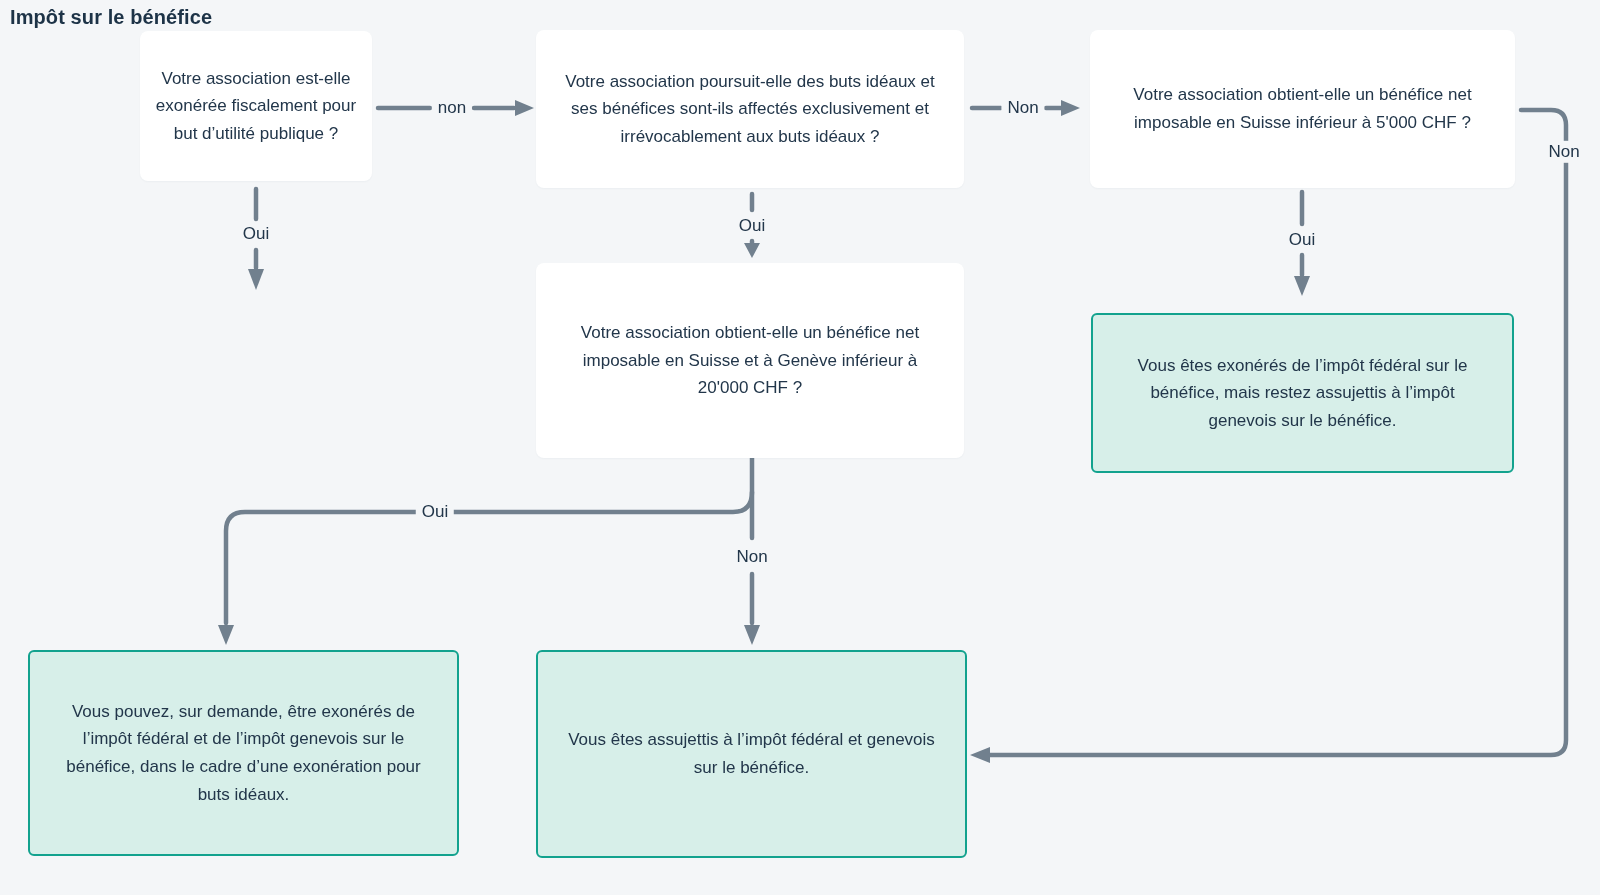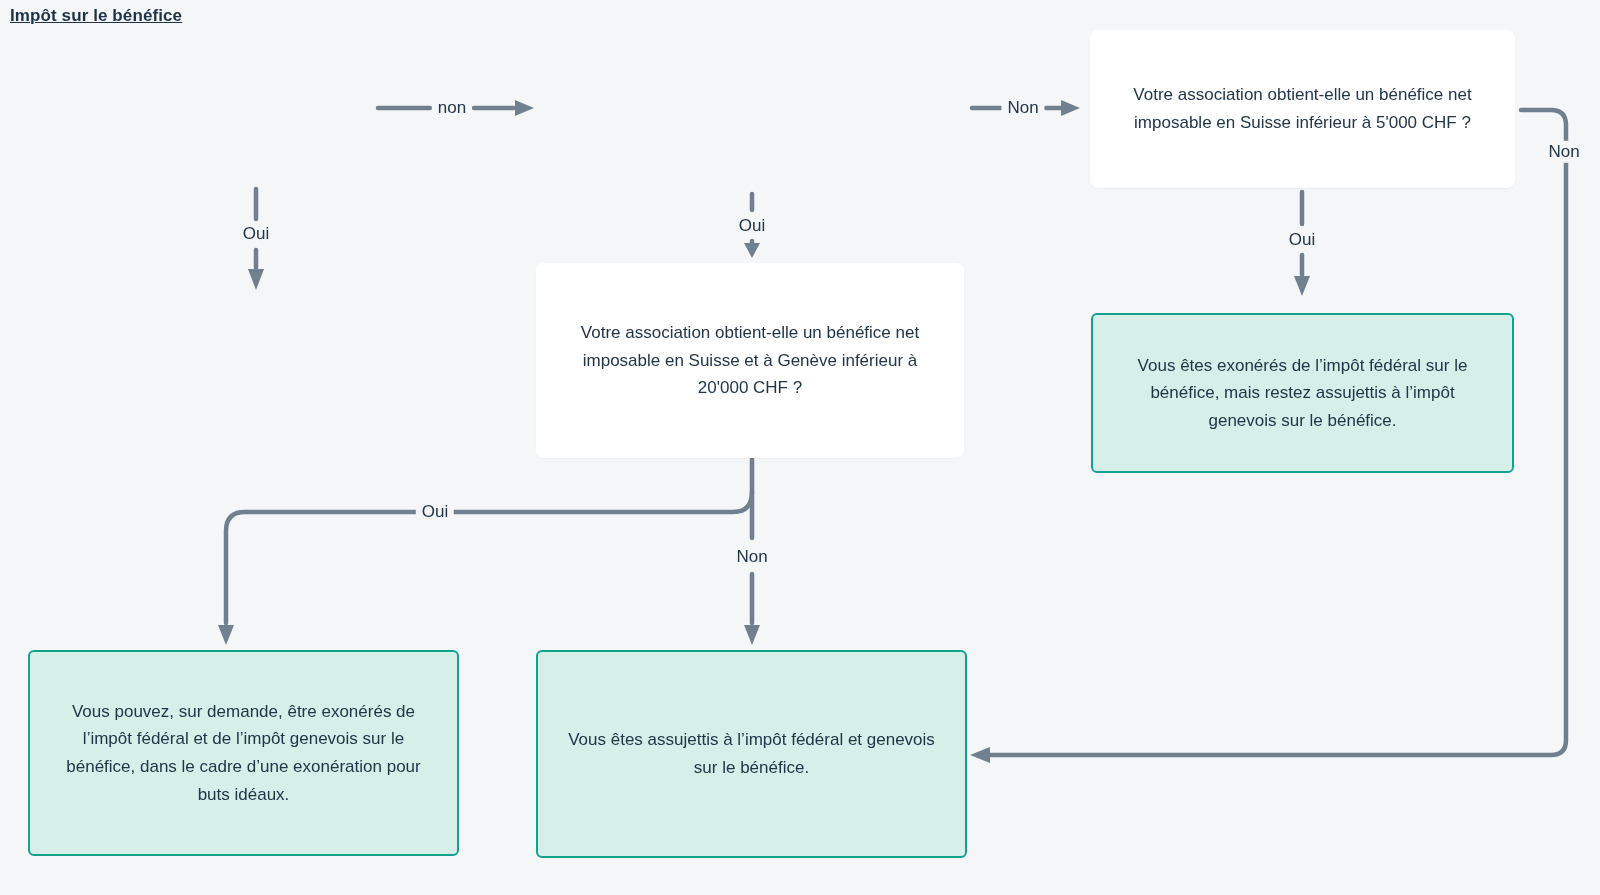--- a/index.html
+++ b/index.html
@@ -5,21 +5,21 @@
   html,body{margin:0;padding:0;}
   body{font-family:"Liberation Sans",sans-serif;}
   #canvas{
     position:relative;width:1600px;height:895px;
     background:#f4f6f8;overflow:hidden;
     color:#22364a;
   }
   #connectors{position:absolute;left:0;top:0;width:1600px;height:895px;}
   .page-title{
     position:absolute;left:10px;top:6px;
-    font-size:17px;font-weight:bold;color:#1d3347;letter-spacing:.1px;text-decoration:underline;
+    font-size:20px;font-weight:bold;color:#1d3347;letter-spacing:.1px;
   }
   .node{
     position:absolute;display:flex;align-items:center;justify-content:center;
     text-align:center;font-size:17px;line-height:1.62;color:#22364a;
     box-sizing:border-box;
   }
   .q-node{
     background:#ffffff;border-radius:8px;
     box-shadow:0 1px 2px rgba(30,50,70,0.04);
   }
@@ -90,20 +90,26 @@
     </g>
 
     <g>
       <path d="M 1521 110 H 1551 Q 1566 110 1566 125 V 740 Q 1566 755 1551 755 H 989"></path>
       <polygon points="970,755 990,747 990,763" fill="#71808e" stroke="none"></polygon>
     </g>
   </svg>
 
   <div class="page-title">Impôt sur le bénéfice</div>
 
+  <div class="node q-node" id="q1">
+    <span>Votre association est-elle exonérée fiscalement pour but d’utilité publique ?</span>
+  </div>
+  <div class="node q-node" id="q2">
+    <span>Votre association poursuit-elle des buts idéaux et ses bénéfices sont-ils affectés exclusivement et irrévocablement aux buts idéaux ?</span>
+  </div>
   <div class="node q-node" id="q3">
     <span>Votre association obtient-elle un bénéfice net imposable en Suisse inférieur à 5'000 CHF ?</span>
   </div>
   <div class="node q-node" id="q4">
     <span>Votre association obtient-elle un bénéfice net imposable en Suisse et à Genève inférieur à 20'000 CHF ?</span>
   </div>
 
   <div class="node r-node" id="r2">
     <span>Vous êtes exonérés de l’impôt fédéral sur le bénéfice, mais restez assujettis à l’impôt genevois sur le bénéfice.</span>
   </div>

